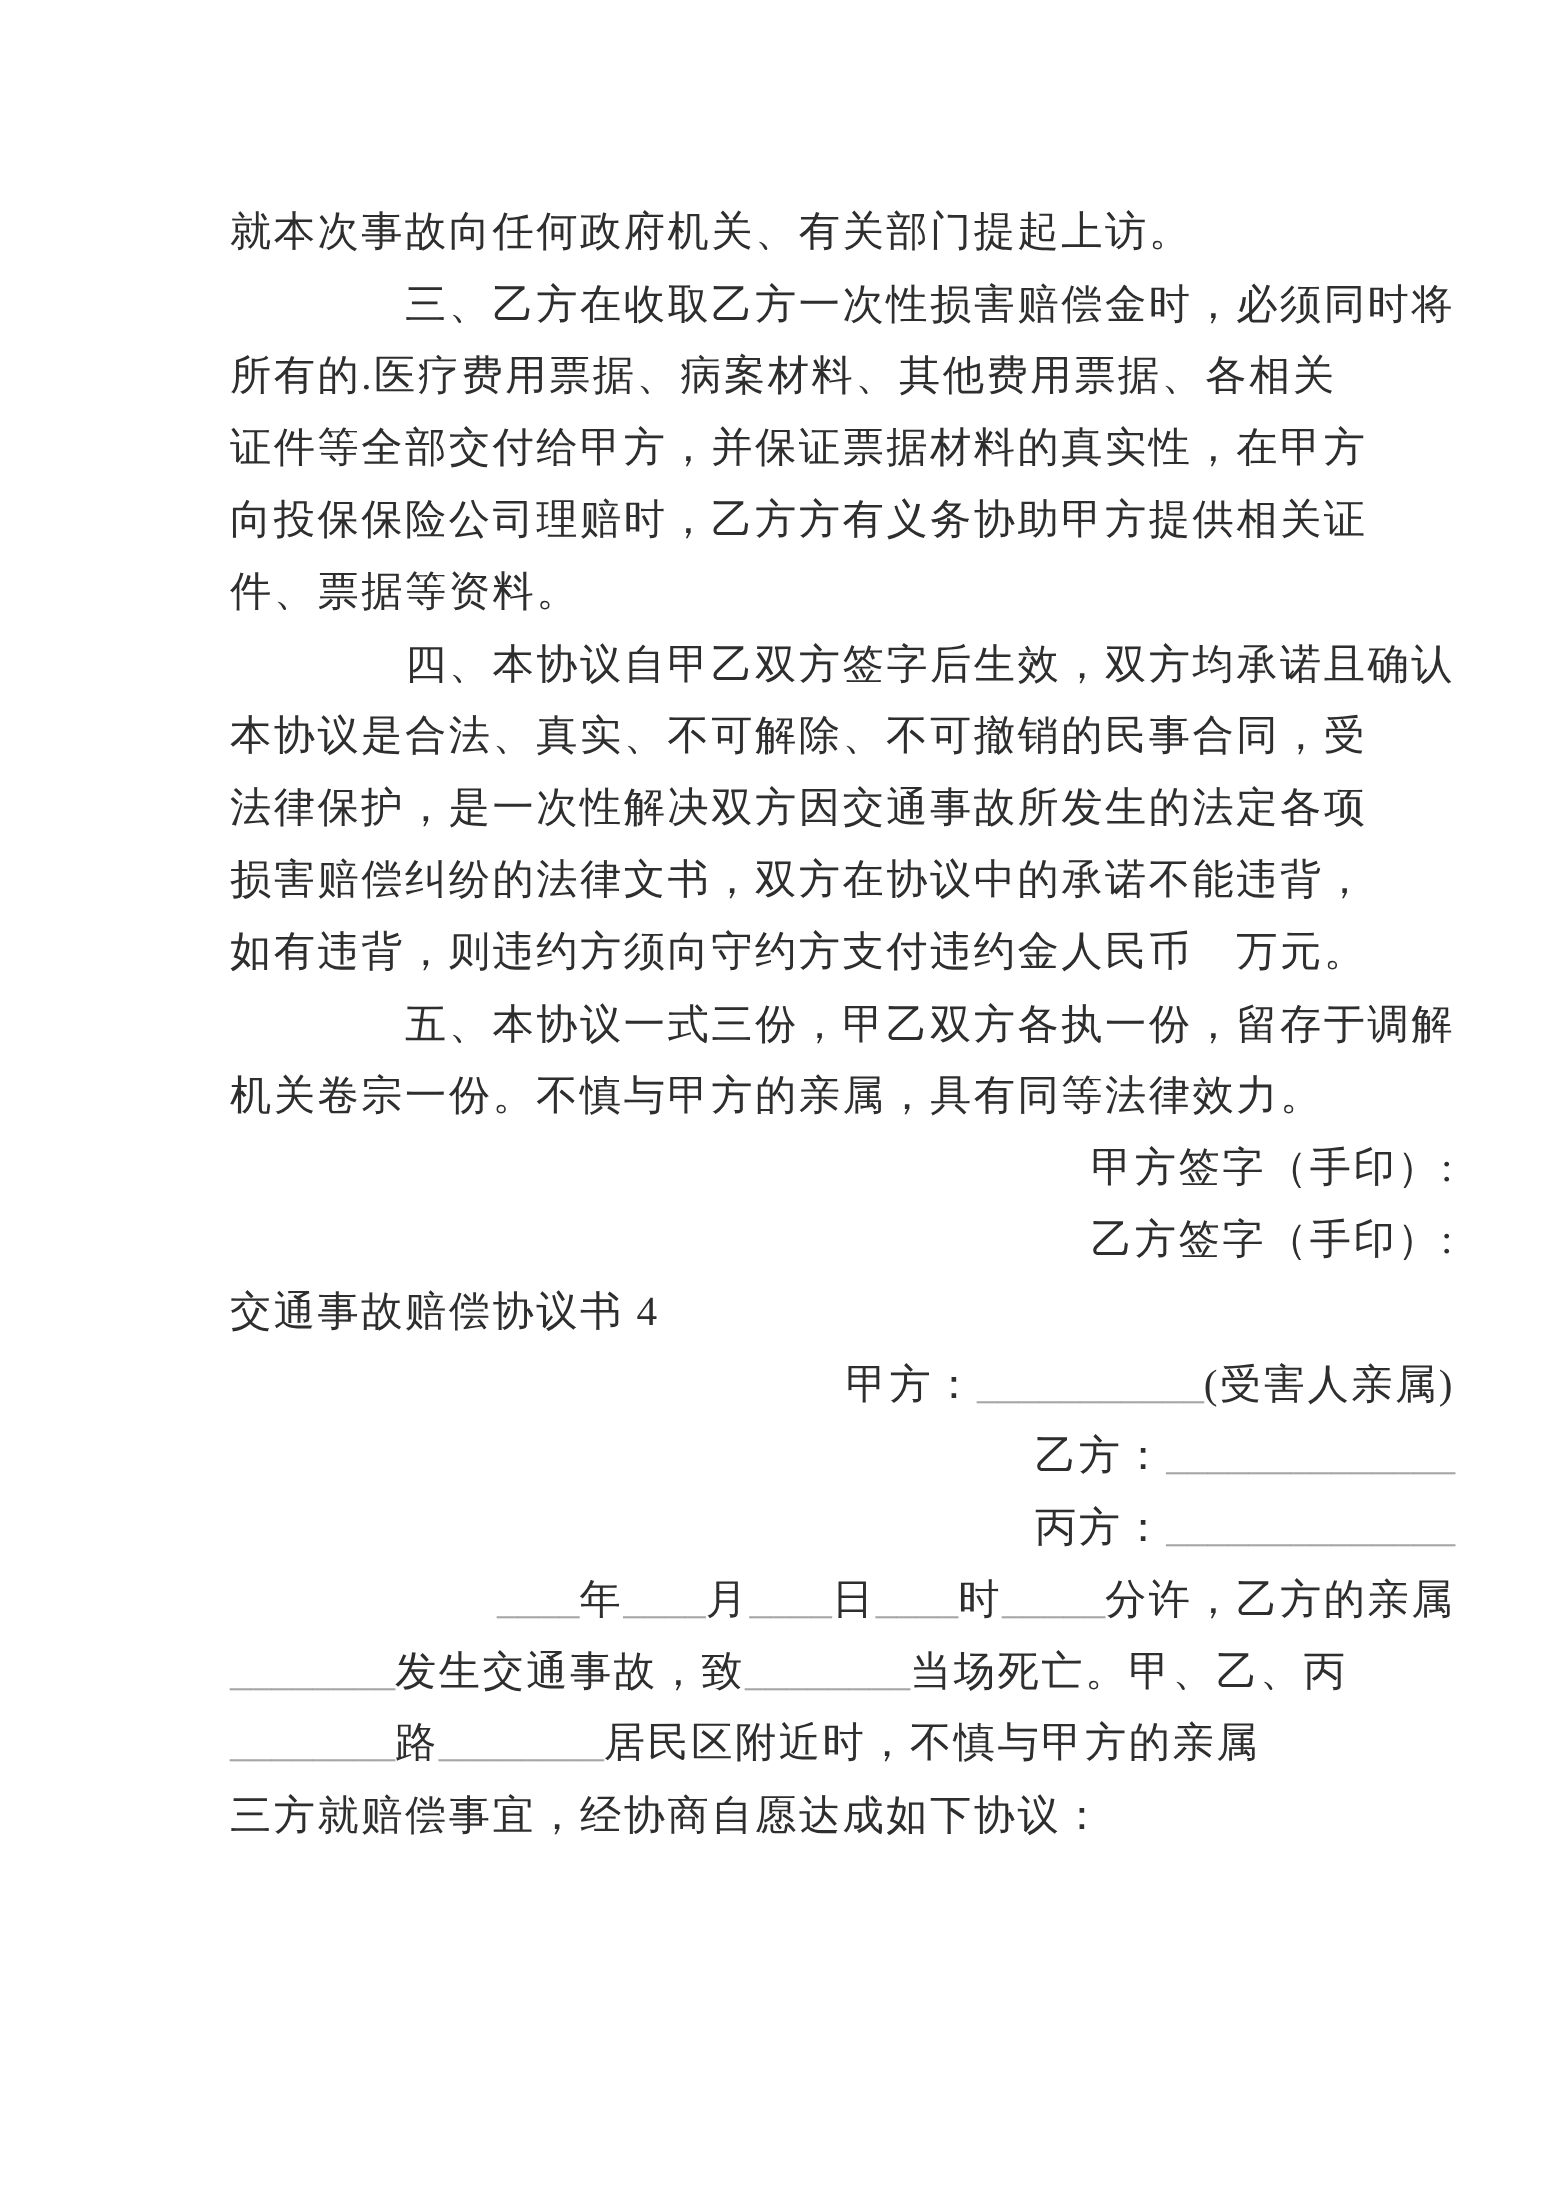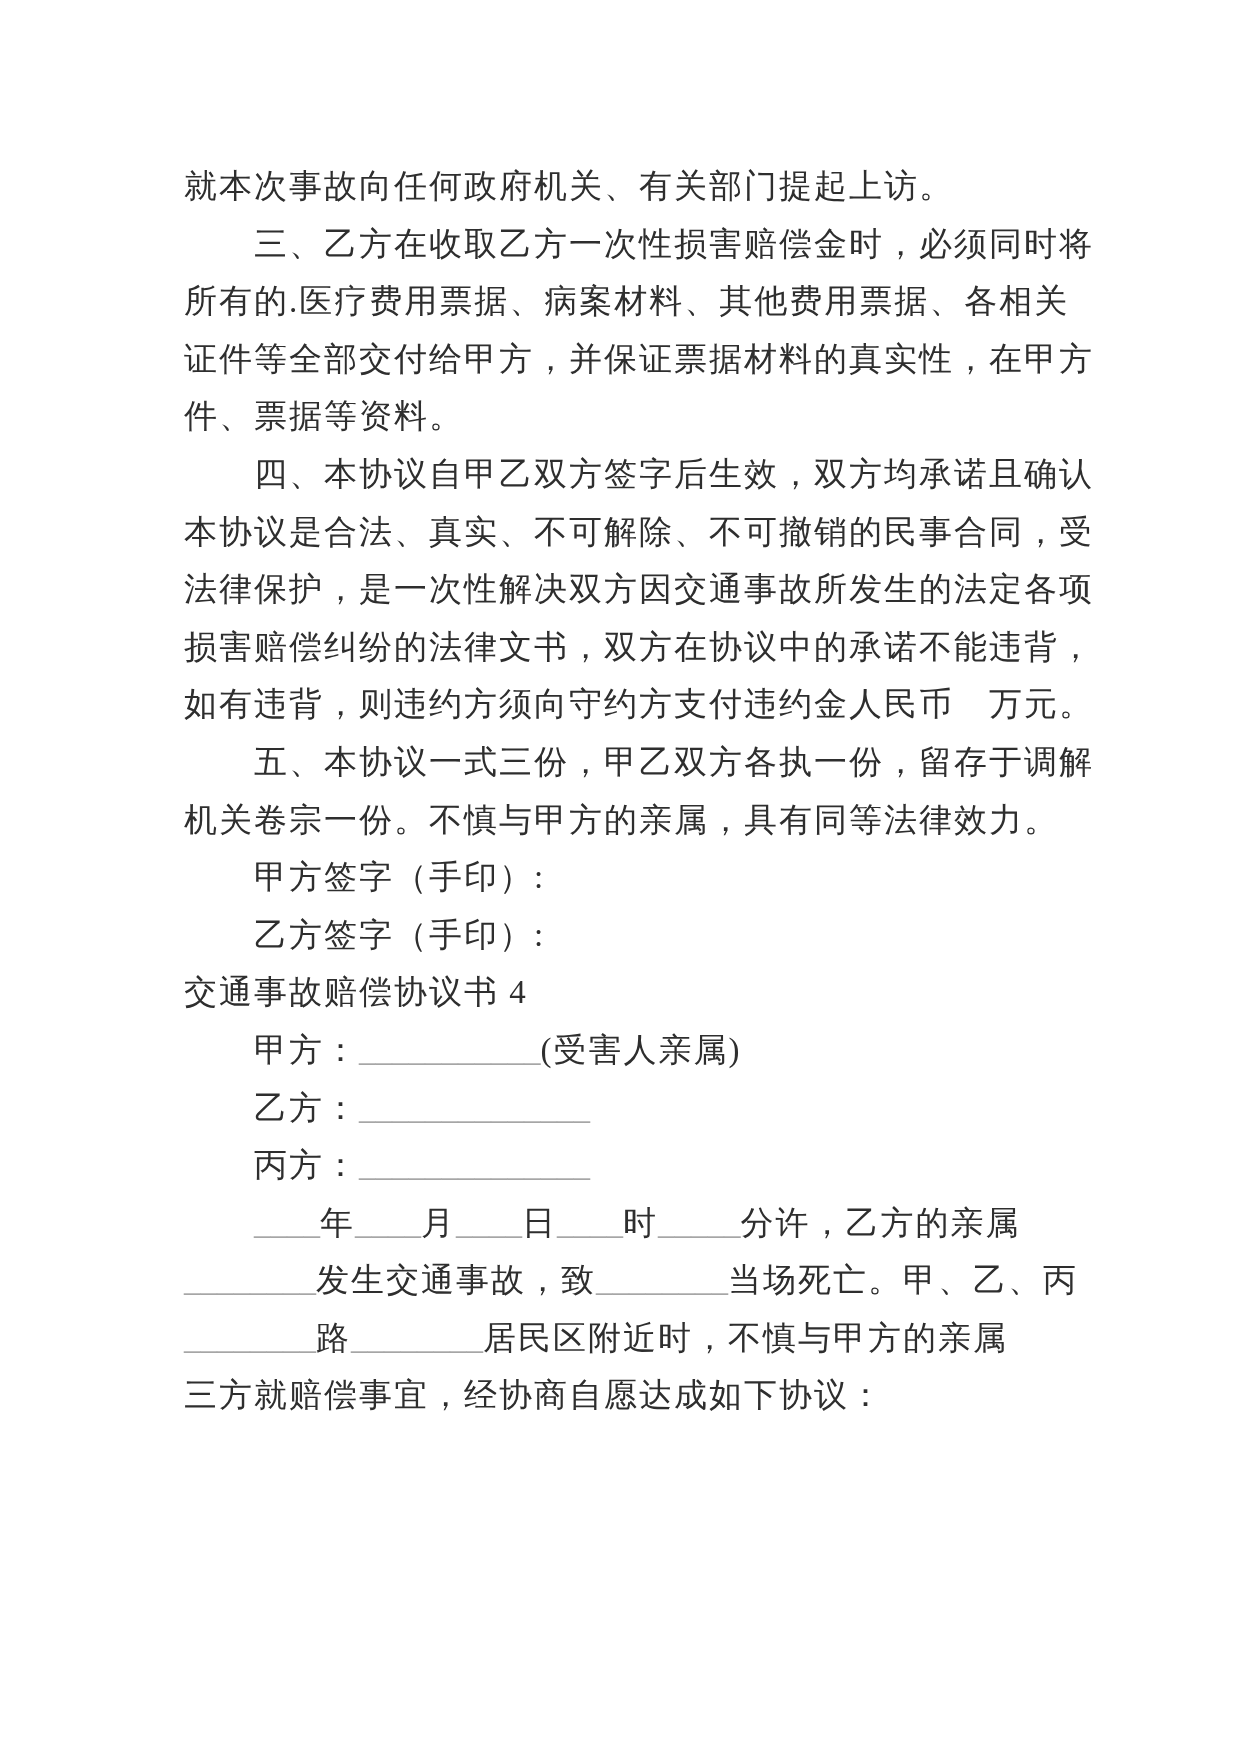--- a/index.html
+++ b/index.html
@@ -28,39 +28,41 @@
     height: 57.6px;
     line-height: 57.6px;
     font-size: 33px;
     letter-spacing: 2px;
     white-space: nowrap;
     color: var(--text-color, #2e2e2e);
     font-weight: 400;
   }
   .doc-line.indent {
     padding-left: 70px;
+    text-align: right;
   }
   .seg-text {
     color: var(--text-color, #2e2e2e);
   }
   .seg-blank {
     color: var(--blank-color, #a6a6a6);
     letter-spacing: 0;
     font-style: italic;
   }
 </style>
 </head>
 <body>
 
 <div class="page">
   <div class="text-block" id="doc-body">
       <div class="doc-line"><span class="seg-text">就本次事故向任何政府机关、有关部门提起上访。</span></div>
       <div class="doc-line indent"><span class="seg-text">三、乙方在收取乙方一次性损害赔偿金时，必须同时将</span></div>
       <div class="doc-line"><span class="seg-text">所有的.医疗费用票据、病案材料、其他费用票据、各相关</span></div>
       <div class="doc-line"><span class="seg-text">证件等全部交付给甲方，并保证票据材料的真实性，在甲方</span></div>
+      <div class="doc-line"><span class="seg-text">向投保保险公司理赔时，乙方方有义务协助甲方提供相关证</span></div>
       <div class="doc-line"><span class="seg-text">件、票据等资料。</span></div>
       <div class="doc-line indent"><span class="seg-text">四、本协议自甲乙双方签字后生效，双方均承诺且确认</span></div>
       <div class="doc-line"><span class="seg-text">本协议是合法、真实、不可解除、不可撤销的民事合同，受</span></div>
       <div class="doc-line"><span class="seg-text">法律保护，是一次性解决双方因交通事故所发生的法定各项</span></div>
       <div class="doc-line"><span class="seg-text">损害赔偿纠纷的法律文书，双方在协议中的承诺不能违背，</span></div>
       <div class="doc-line"><span class="seg-text">如有违背，则违约方须向守约方支付违约金人民币　万元。</span></div>
       <div class="doc-line indent"><span class="seg-text">五、本协议一式三份，甲乙双方各执一份，留存于调解</span></div>
       <div class="doc-line"><span class="seg-text">机关卷宗一份。不慎与甲方的亲属，具有同等法律效力。</span></div>
       <div class="doc-line indent"><span class="seg-text">甲方签字（手印）:</span></div>
       <div class="doc-line indent"><span class="seg-text">乙方签字（手印）:</span></div>

